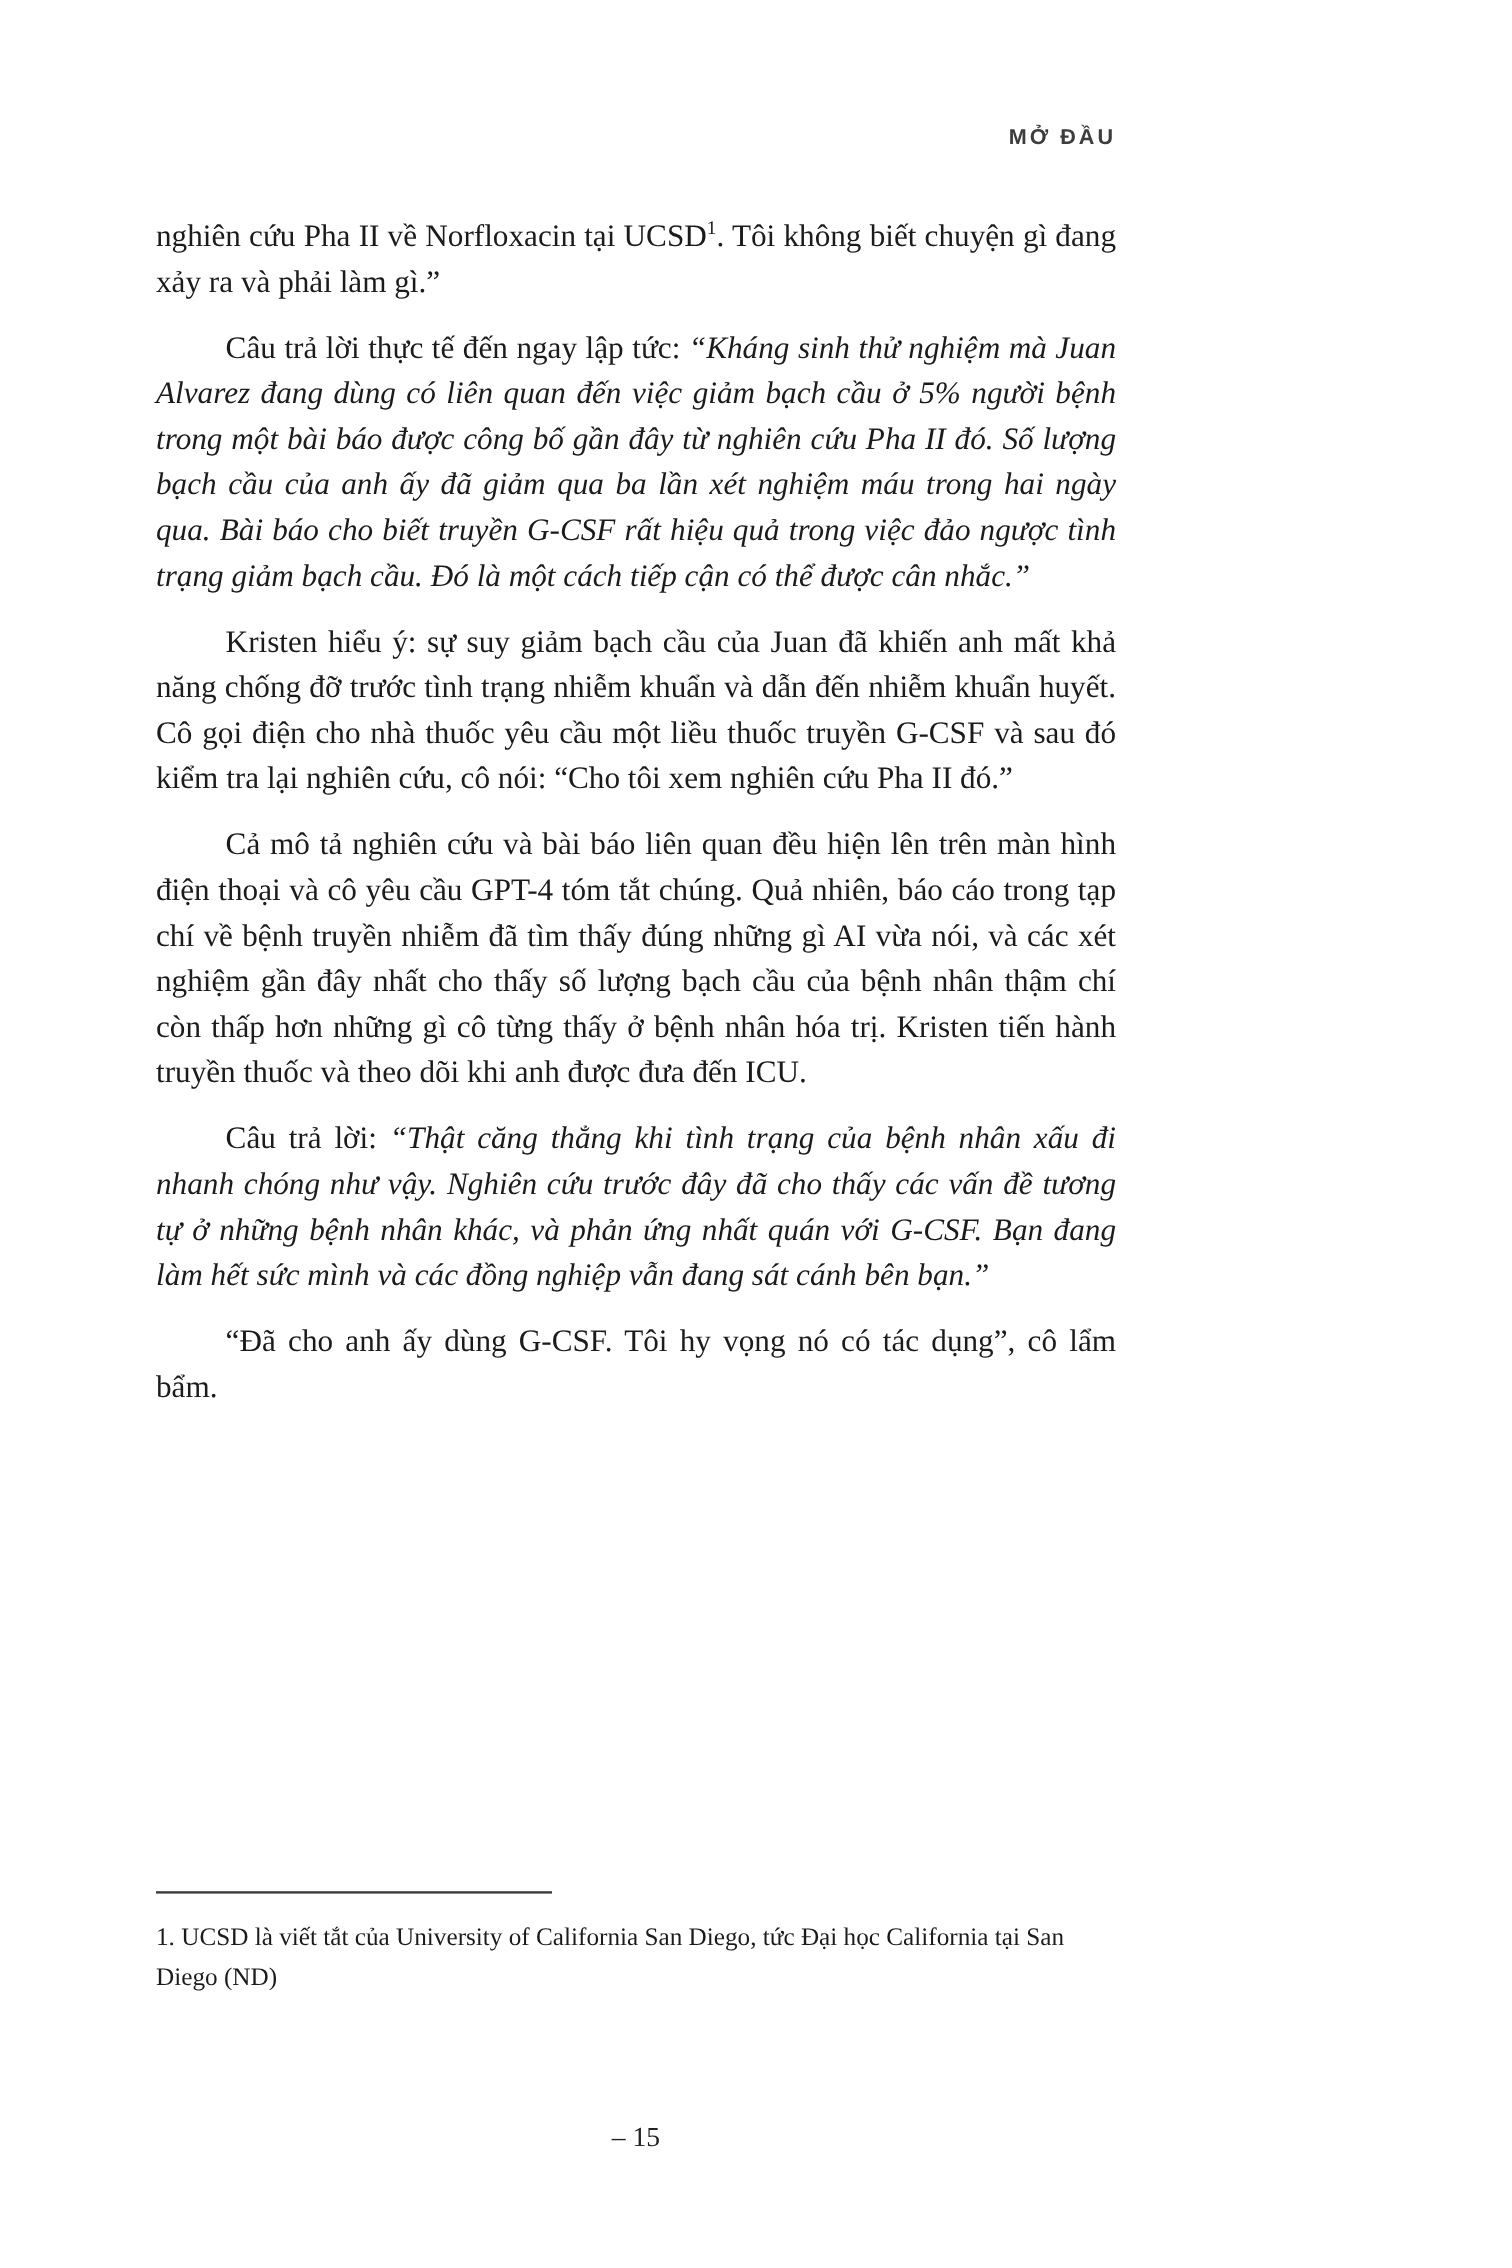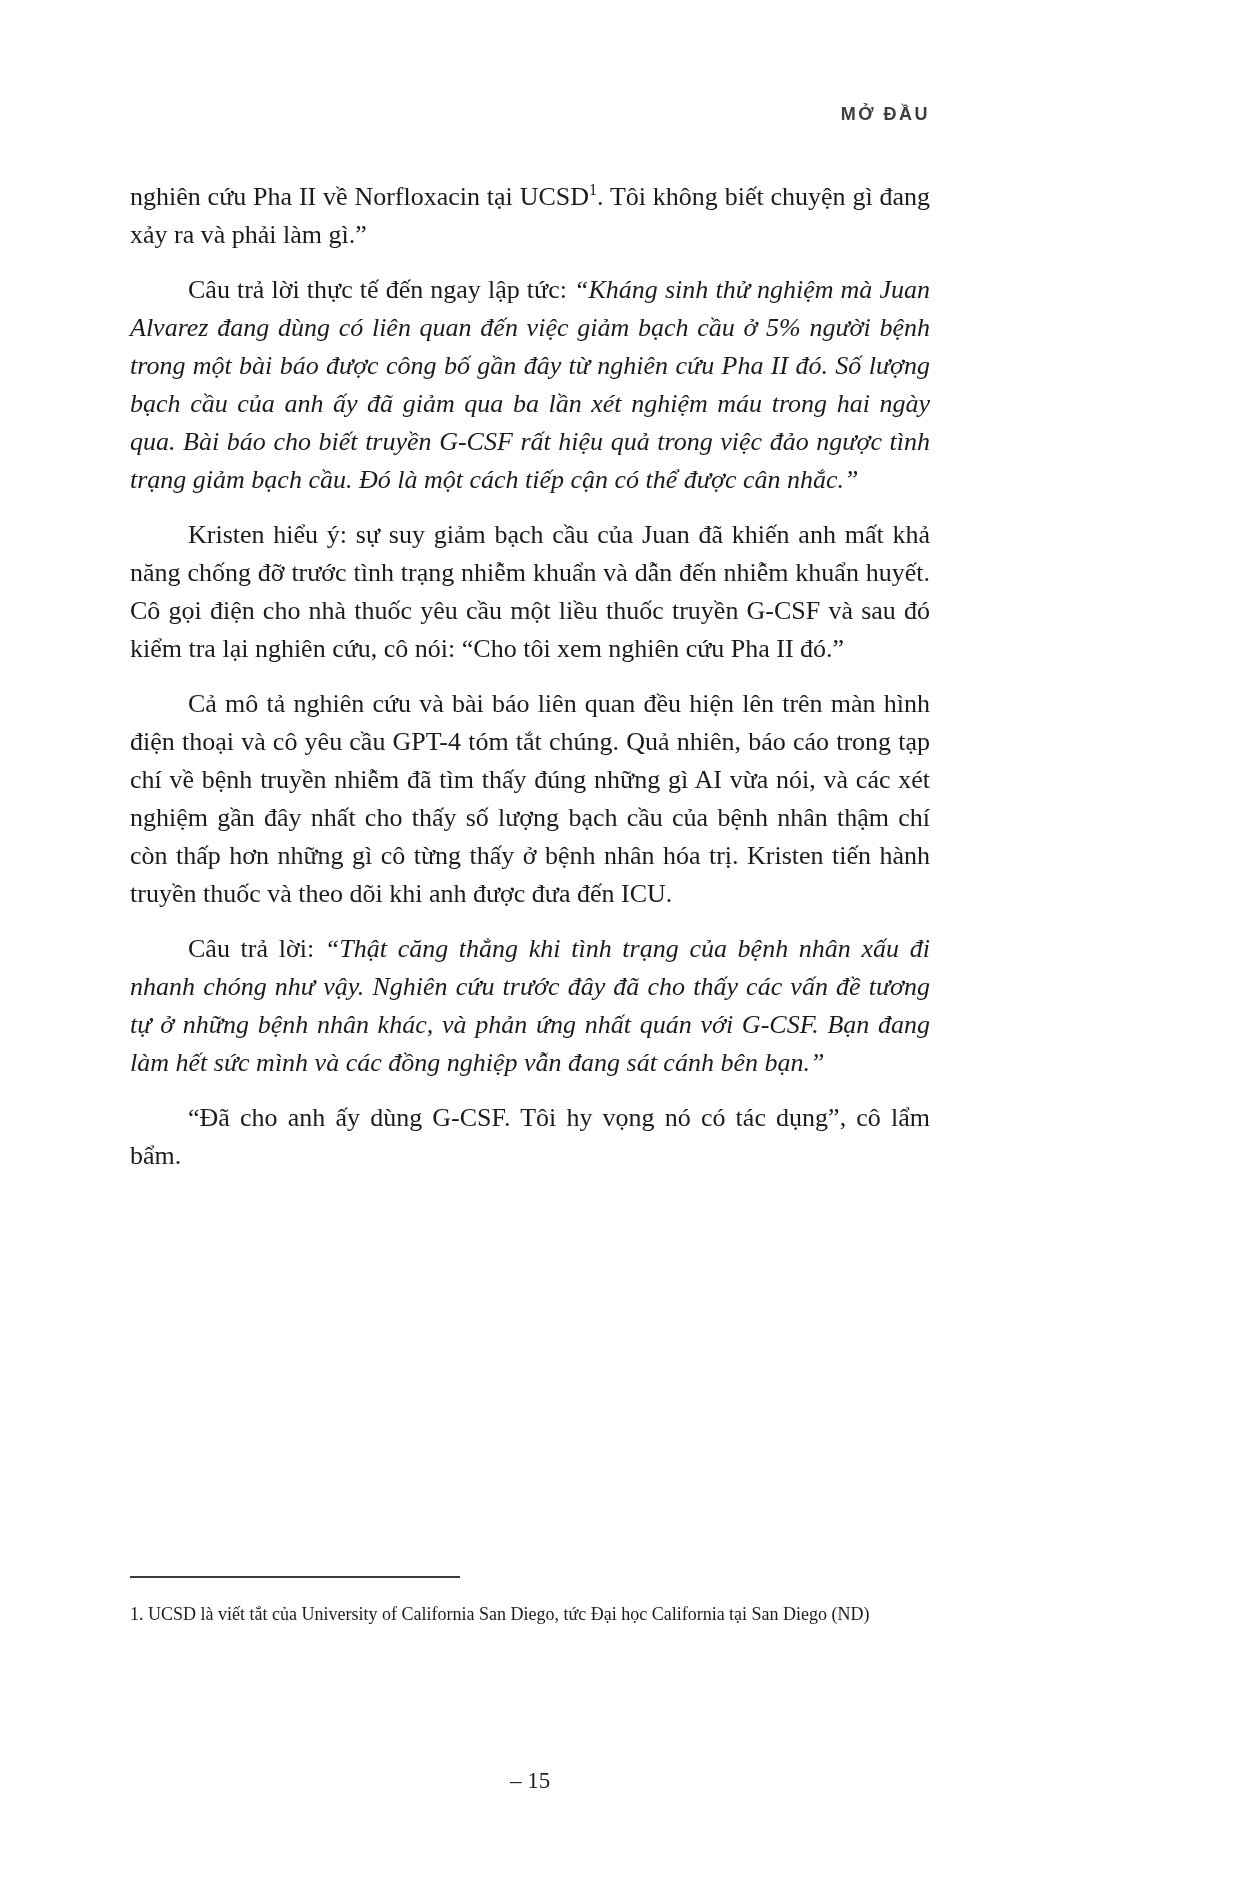--- a/index.html
+++ b/index.html
@@ -39,21 +39,21 @@
   }
   .footnote {
     position:absolute; top:1576px; left:130px; width:800px;
   }
   .footnote-rule {
     width:330px; height:0;
     border-top:2px solid #3c3c3c;
     margin:0 0 20px 0;
   }
   .footnote-text {
-    font-size:18px;
+    font-size:21px;
     line-height:33px;
     text-align:left;
     color:#1b1b1b;
     margin:0;
   }
   .page-number {
     position:absolute; top:1768px; left:130px; width:800px;
     text-align:center;
     font-size:23px;
     color:#222222;

